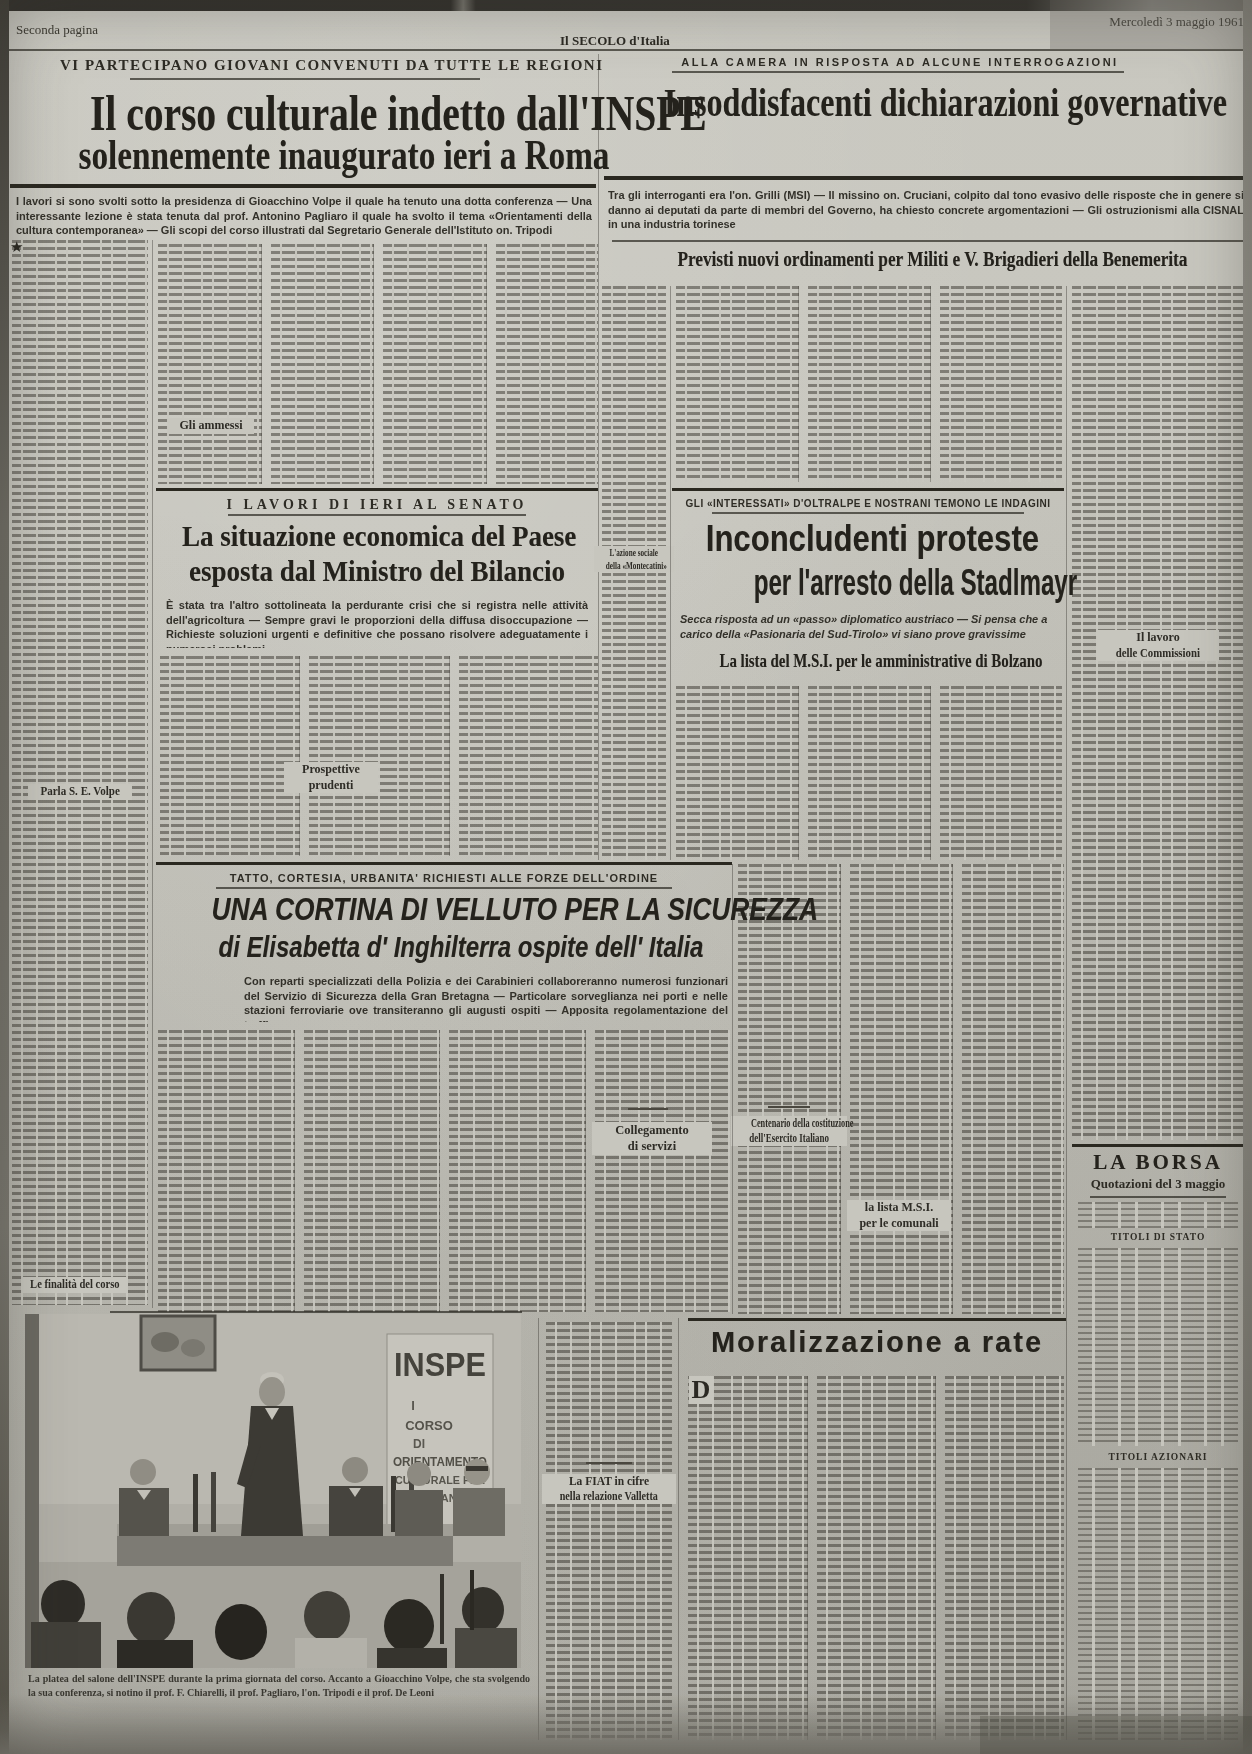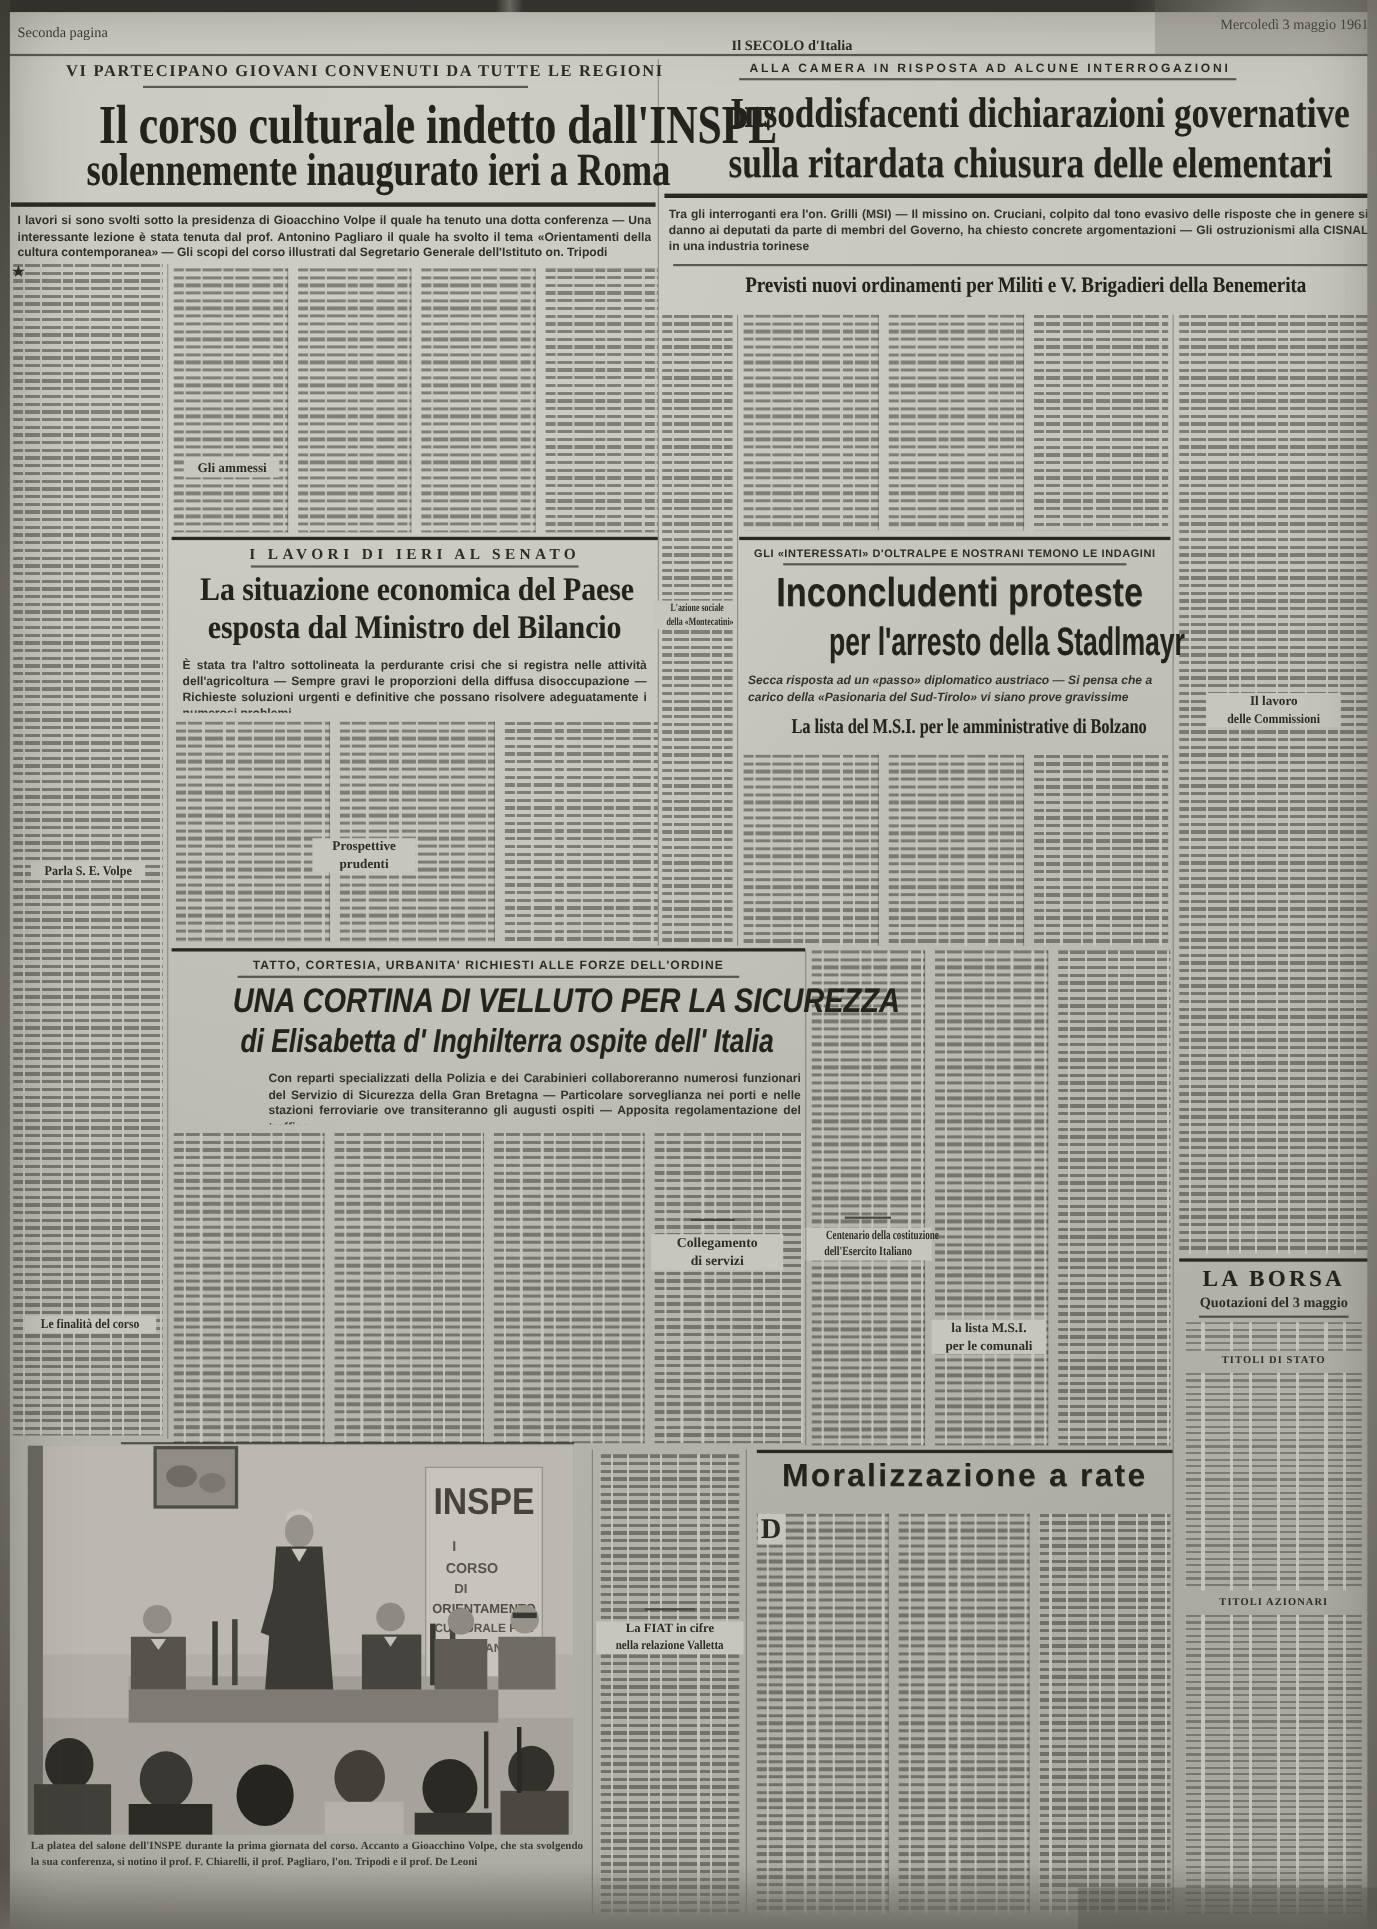--- a/index.html
+++ b/index.html
@@ -48,36 +48,35 @@
   .capt{position:absolute;font-weight:bold;font-size:10px;line-height:1.4;
         text-align:justify;color:#3a3831;}
   .edge{position:absolute;pointer-events:none;}
 </style>
 </head>
 <body>
 
 <div id="sheet">
 
   <div class="abs serif" style="left:16px;top:22px;font-size:13px;color:#3b3931">Seconda pagina</div>
-  <div class="abs serif" style="left:560px;top:33px;width:320px;text-align:center;font-weight:bold;font-size:13px">Il SECOLO d'Italia</div>
+  <div class="abs serif" style="left:560px;top:33px;width:320px;font-weight:bold;font-size:13px">Il SECOLO d'Italia</div>
   <div class="abs serif" style="left:1020px;top:14px;width:224px;text-align:right;font-size:13px;color:#38362f">Mercoledì 3 maggio 1961</div>
   <div class="hairline" style="left:8px;top:49px;width:1236px;height:2px"></div>
 
   <div class="kick serif" style="left:60px;top:57px;width:500px;font-size:15px;letter-spacing:1.5px">VI PARTECIPANO GIOVANI CONVENUTI DA TUTTE LE REGIONI</div>
   <div class="hairline" style="left:130px;top:78px;width:350px;height:2px"></div>
   <div class="hl serif" style="left:8px;top:84px;width:588px;font-size:50px"><span style="transform:scaleX(.79)">Il corso culturale indetto dall'INSPE</span></div>
   <div class="hl serif" style="left:8px;top:131px;width:588px;font-size:42px"><span style="transform:scaleX(.79)">solennemente inaugurato ieri a Roma</span></div>
   <div class="hr" style="left:10px;top:184px;width:586px;height:4px"></div>
   <div class="deck" style="left:16px;top:194px;width:576px;height:46px">I lavori si sono svolti sotto la presidenza di Gioacchino Volpe il quale ha tenuto una dotta conferenza — Una interessante lezione è stata tenuta dal prof. Antonino Pagliaro il quale ha svolto il tema «Orientamenti della cultura contemporanea» — Gli scopi del corso illustrati dal Segretario Generale dell'Istituto on. Tripodi</div>
 
   <div class="vr" style="left:598px;top:54px;height:806px"></div>
   <div class="kick sans" style="left:660px;top:56px;width:480px;font-size:11px;letter-spacing:2.5px">ALLA CAMERA IN RISPOSTA AD ALCUNE INTERROGAZIONI</div>
   <div class="hairline" style="left:672px;top:71px;width:452px;height:1.5px"></div>
   <div class="hl serif" style="left:602px;top:80px;width:648px;font-size:39px"><span style="transform:scaleX(.82)">Insoddisfacenti dichiarazioni governative</span></div>
-  <div class="hl serif" style="left:602px;top:126px;width:648px;font-size:39px"><span style="transform:scaleX(.82)">sulla ritardata chiusura delle elementari</span></div>
   <div class="hr" style="left:604px;top:176px;width:644px;height:4px"></div>
   <div class="deck" style="left:608px;top:188px;width:636px;height:46px">Tra gli interroganti era l'on. Grilli (MSI) — Il missino on. Cruciani, colpito dal tono evasivo delle risposte che in genere si danno ai deputati da parte di membri del Governo, ha chiesto concrete argomentazioni — Gli ostruzionismi alla CISNAL in una industria torinese</div>
 
   <div class="hairline" style="left:612px;top:240px;width:634px;height:1.5px"></div>
   <div class="hl serif" style="left:618px;top:248px;width:628px;font-size:20px"><span style="transform:scaleX(.86)">Previsti nuovi ordinamenti per Militi e V. Brigadieri della Benemerita</span></div>
   <div class="cols" style="left:676px;top:286px;width:386px;height:196px">
     <div class="c"></div>
     <div class="c"></div>
     <div class="c"></div>
   </div>
@@ -100,21 +99,21 @@
   <div class="abs serif" style="left:10px;top:238px;font-size:15px;color:#2a2822">★</div>
   <div class="vr" style="left:152px;top:240px;height:1068px"></div>
   <div class="cols" style="left:158px;top:244px;width:440px;height:240px">
     <div class="c"></div>
     <div class="c"></div>
     <div class="c"></div>
     <div class="c"></div>
   </div>
   <div class="subhead serif" style="left:168px;top:418px;width:86px;font-size:12px"><span>Gli ammessi</span></div>
   <div class="subhead serif" style="left:28px;top:784px;width:104px;font-size:12px"><span style="transform:scaleX(.92)">Parla S. E. Volpe</span></div>
-  <div class="subhead serif" style="left:22px;top:1196px;width:120px;font-size:12px"><span style="transform:scaleX(.88)">Le finalità del corso</span></div>
+  <div class="subhead serif" style="left:22px;top:1277px;width:106px;font-size:12px"><span style="transform:scaleX(.88)">Le finalità del corso</span></div>
 
   <div class="hr" style="left:156px;top:488px;width:442px;height:3px"></div>
   <div class="kick serif" style="left:160px;top:497px;width:434px;font-size:14px;letter-spacing:4px">I LAVORI DI IERI AL SENATO</div>
   <div class="hairline" style="left:228px;top:514px;width:298px;height:1.5px"></div>
   <div class="hl serif" style="left:160px;top:519px;width:434px;font-size:30px"><span style="transform:scaleX(.9)">La situazione economica del Paese</span></div>
   <div class="hl serif" style="left:160px;top:554px;width:434px;font-size:30px"><span style="transform:scaleX(.9)">esposta dal Ministro del Bilancio</span></div>
   <div class="deck" style="left:166px;top:598px;width:422px;height:50px">È stata tra l'altro sottolineata la perdurante crisi che si registra nelle attività dell'agricoltura — Sempre gravi le proporzioni della diffusa disoccupazione — Richieste soluzioni urgenti e definitive che possano risolvere adeguatamente i numerosi problemi.</div>
   <div class="cols" style="left:160px;top:656px;width:438px;height:200px">
     <div class="c"></div>
     <div class="c"></div>

